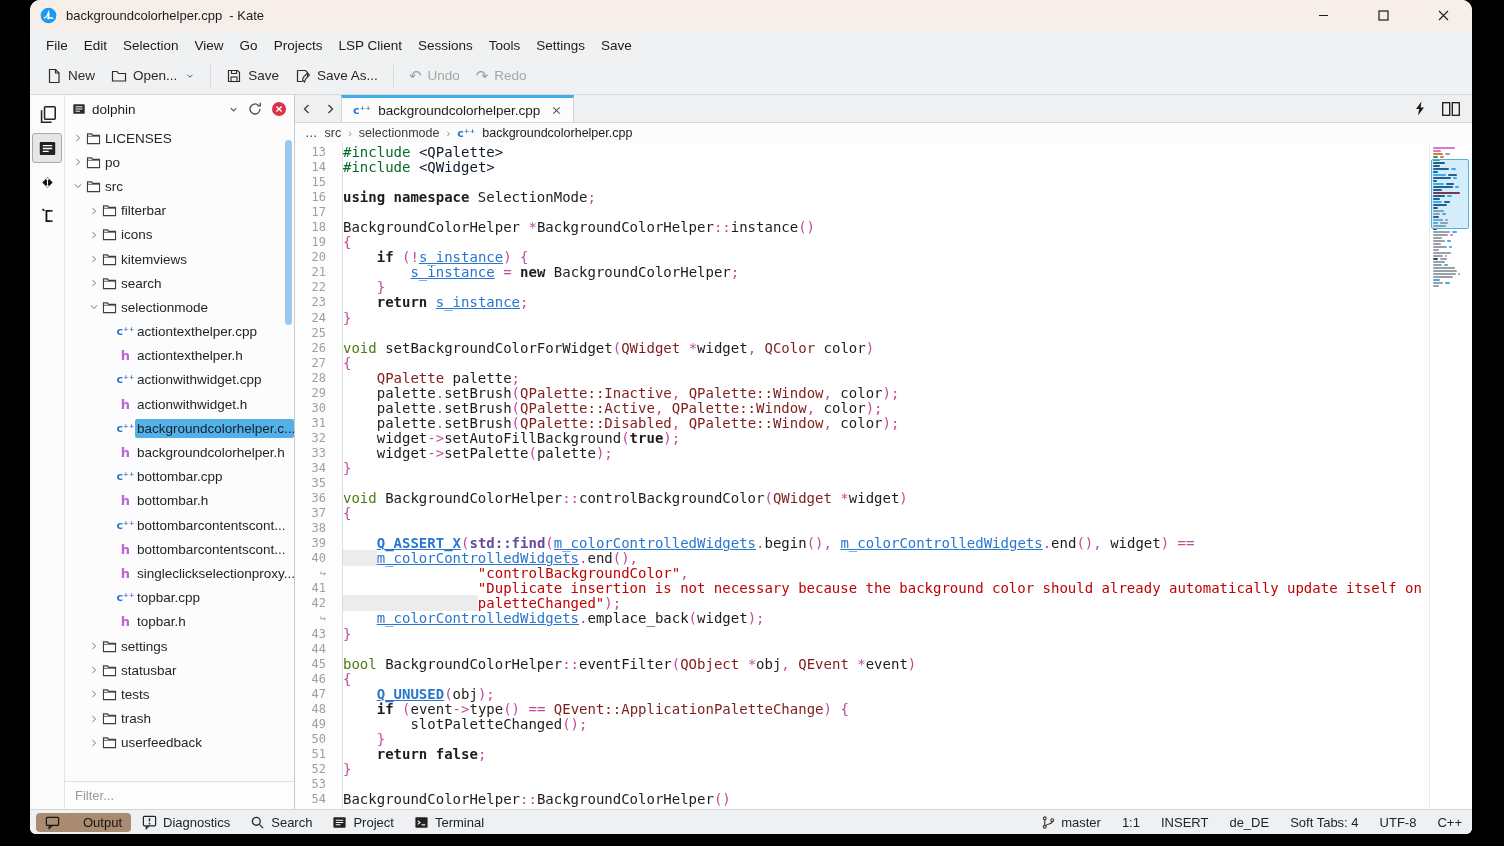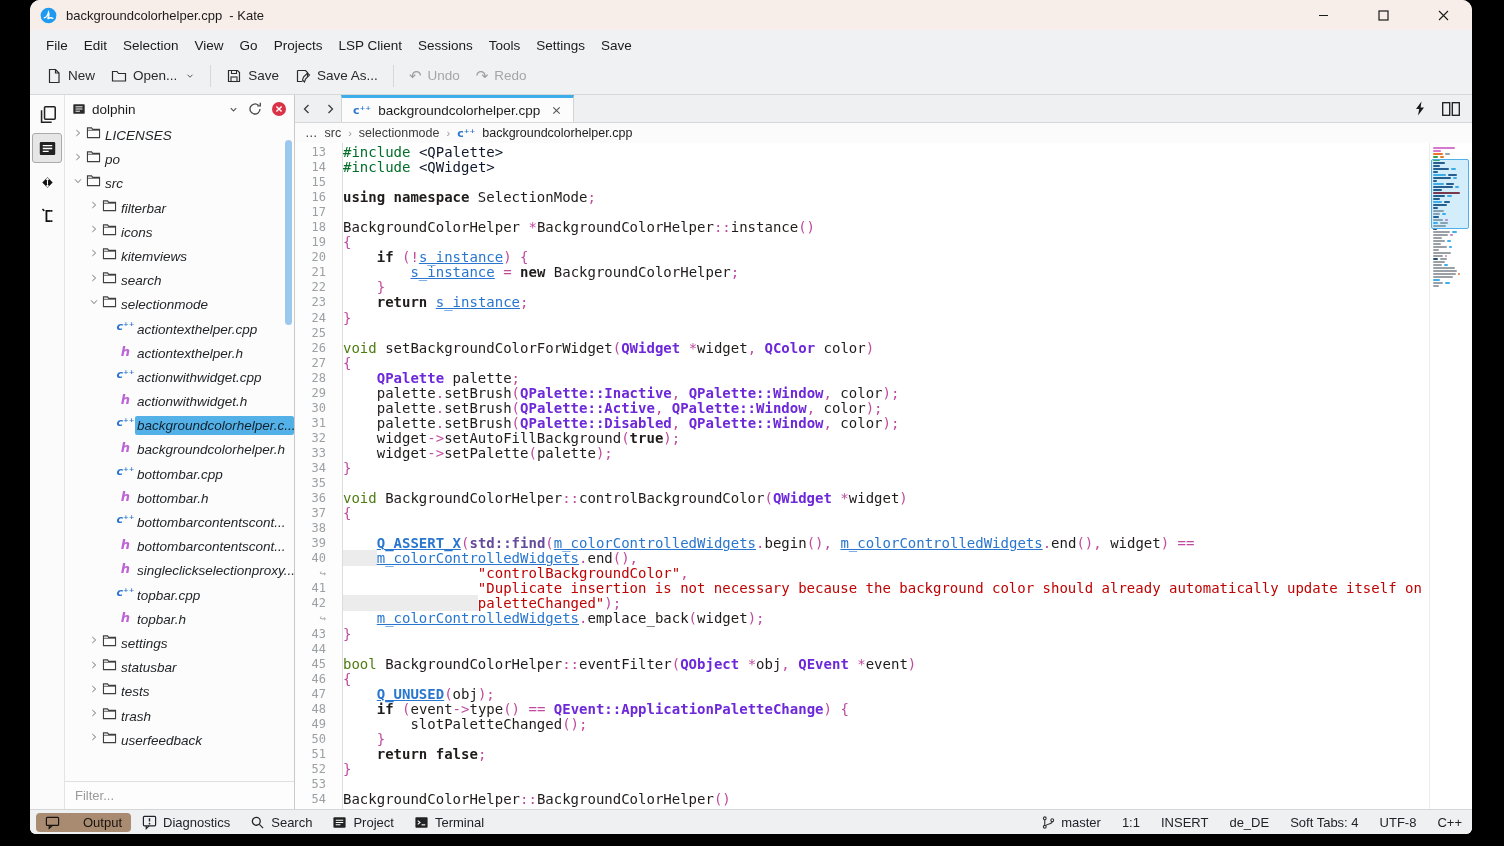--- a/index.html
+++ b/index.html
@@ -31,21 +31,21 @@
   .strip-btn{width:28px;height:28px;display:flex;align-items:center;justify-content:center;border-radius:3px;
              border:1px solid transparent;}
   .strip-btn.active{background:#e6e6e6;border-color:#aaaaaa;}
   
   .projectpanel{width:229px;flex:none;display:flex;flex-direction:column;background:#fcfcfc;
                 border-right:1px solid #c9c9c9;min-height:0;}
   .panel-header{height:28px;display:flex;align-items:center;padding:0 7px;gap:8px;flex:none;}
   .panel-combo{flex:1;display:flex;align-items:center;gap:6px;font-size:13.5px;color:#1b1b1b;}
   .panel-combo .lbl{flex:1;}
   .tree{flex:1;min-height:0;overflow:hidden;position:relative;padding-top:3px;font-size:13.5px;color:#232629;}
-  .trow{height:24.2px;display:flex;align-items:flex-start;padding-left:6px;font-style:italic;}
+  .trow{height:24.2px;display:flex;align-items:center;padding-left:6px;}
   .trow .chev{width:13px;height:13px;flex:none;display:flex;align-items:center;justify-content:center;}
   .trow .ficon{width:19px;flex:none;display:flex;align-items:center;justify-content:center;}
   .trow .tlabel{white-space:nowrap;overflow:hidden;padding:2px 4px 2px 2px;border-radius:2px;}
   .trow.selected .tlabel{background:#54b1e8;color:#10222e;}
   .glyph-cpp{font-size:11px;font-weight:bold;color:#2e77d0;font-family:"DejaVu Sans",sans-serif;}
   .glyph-h{font-size:13px;font-weight:bold;color:#bf63d8;font-family:"DejaVu Sans",sans-serif;}
   .tree-scrollbar{position:absolute;right:2px;top:17px;width:7px;height:185px;background:#9dc8ee;border-radius:4px;}
   .filterbox{height:27px;border-top:1px solid #e0e0e0;display:flex;align-items:center;padding:0 8px;flex:none;background:#fdfdfd;}
   .filterbox input{border:none;outline:none;background:transparent;font-size:13px;color:#232629;width:100%;
                    font-family:"Liberation Sans",sans-serif;}
@@ -65,21 +65,21 @@
   
   .codearea{flex:1;min-height:0;position:relative;background:#fff;overflow:hidden;}
   .gutter{position:absolute;left:0;top:0;bottom:0;width:47px;background:#fdfdfd;border-right:1px solid #dcdcdc;padding-top:2px;}
   .gutter .ln{height:15.05px;line-height:15.05px;text-align:right;padding-right:16px;color:#9aa0a4;
               font-family:"DejaVu Sans Mono","Liberation Mono",monospace;font-size:12px;}
   .gutter .ln.wrapmark{font-size:11px;color:#a8adb1;}
   .codelines{position:absolute;left:48px;top:2px;right:40px;overflow:hidden;}
   .cline{height:15.05px;line-height:15.05px;white-space:pre;
          font-family:"DejaVu Sans Mono","Liberation Mono",monospace;font-size:14px;}
   .tk-pl{color:#1f1c1b}.tk-kw{color:#1f1c1b;font-weight:bold}.tk-pp{color:#006e28}
-  .tk-inc{color:#0f172a}.tk-ty{color:#6d28d9;font-weight:bold}.tk-vt{color:#4d7c0f}
+  .tk-inc{color:#0f172a}.tk-ty{color:#7f1d1d;font-weight:normal}.tk-vt{color:#4d7c0f}
   .tk-mv{color:#2976cf;text-decoration:underline}.tk-mc{color:#2976cf;font-weight:bold;text-decoration:underline}
   .tk-bi{color:#644a9b;font-weight:bold}.tk-st{color:#bf0303}.tk-sy{color:#bf4a9e}
   .tk-wb{background:#ececec}
   
   .minimap{position:absolute;right:0;top:0;bottom:0;width:39px;background:#fff;border-left:1px solid #ececec;padding:4px 0 0 3px;}
   .mrow{height:2px;margin-bottom:1px;display:flex;gap:2px;}
   .mseg{height:2px;border-radius:1px;flex:none;}
   .mviewport{position:absolute;left:1px;right:3px;top:16px;height:68px;background:rgba(61,174,233,0.22);
              border:1px solid #4fb0e8;border-radius:2px;}
   

